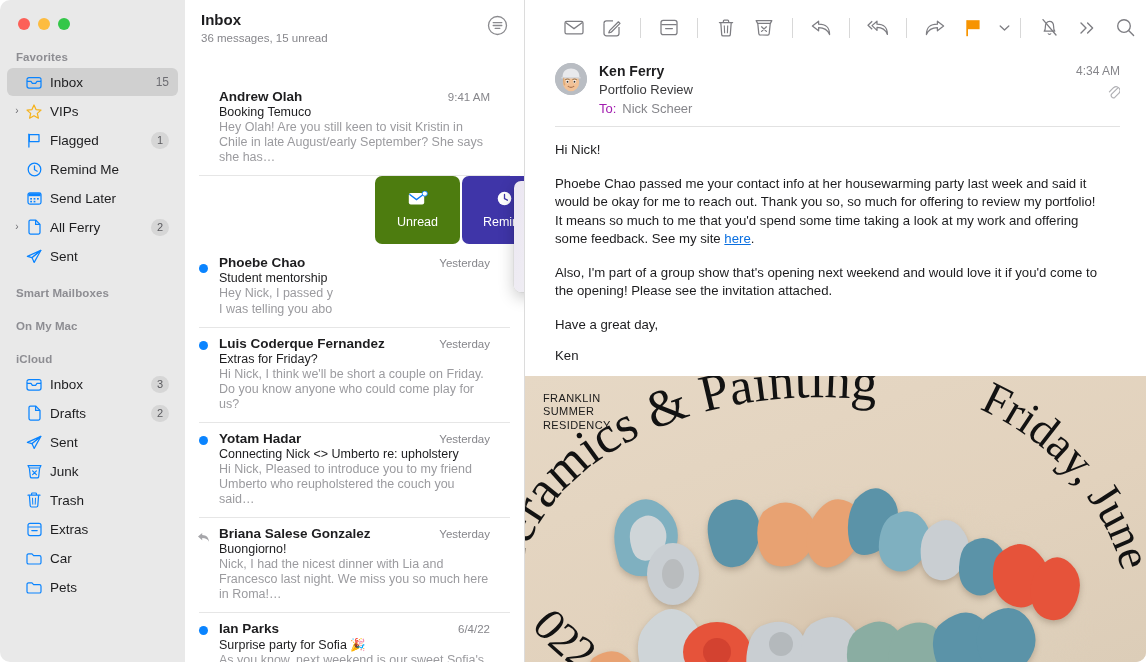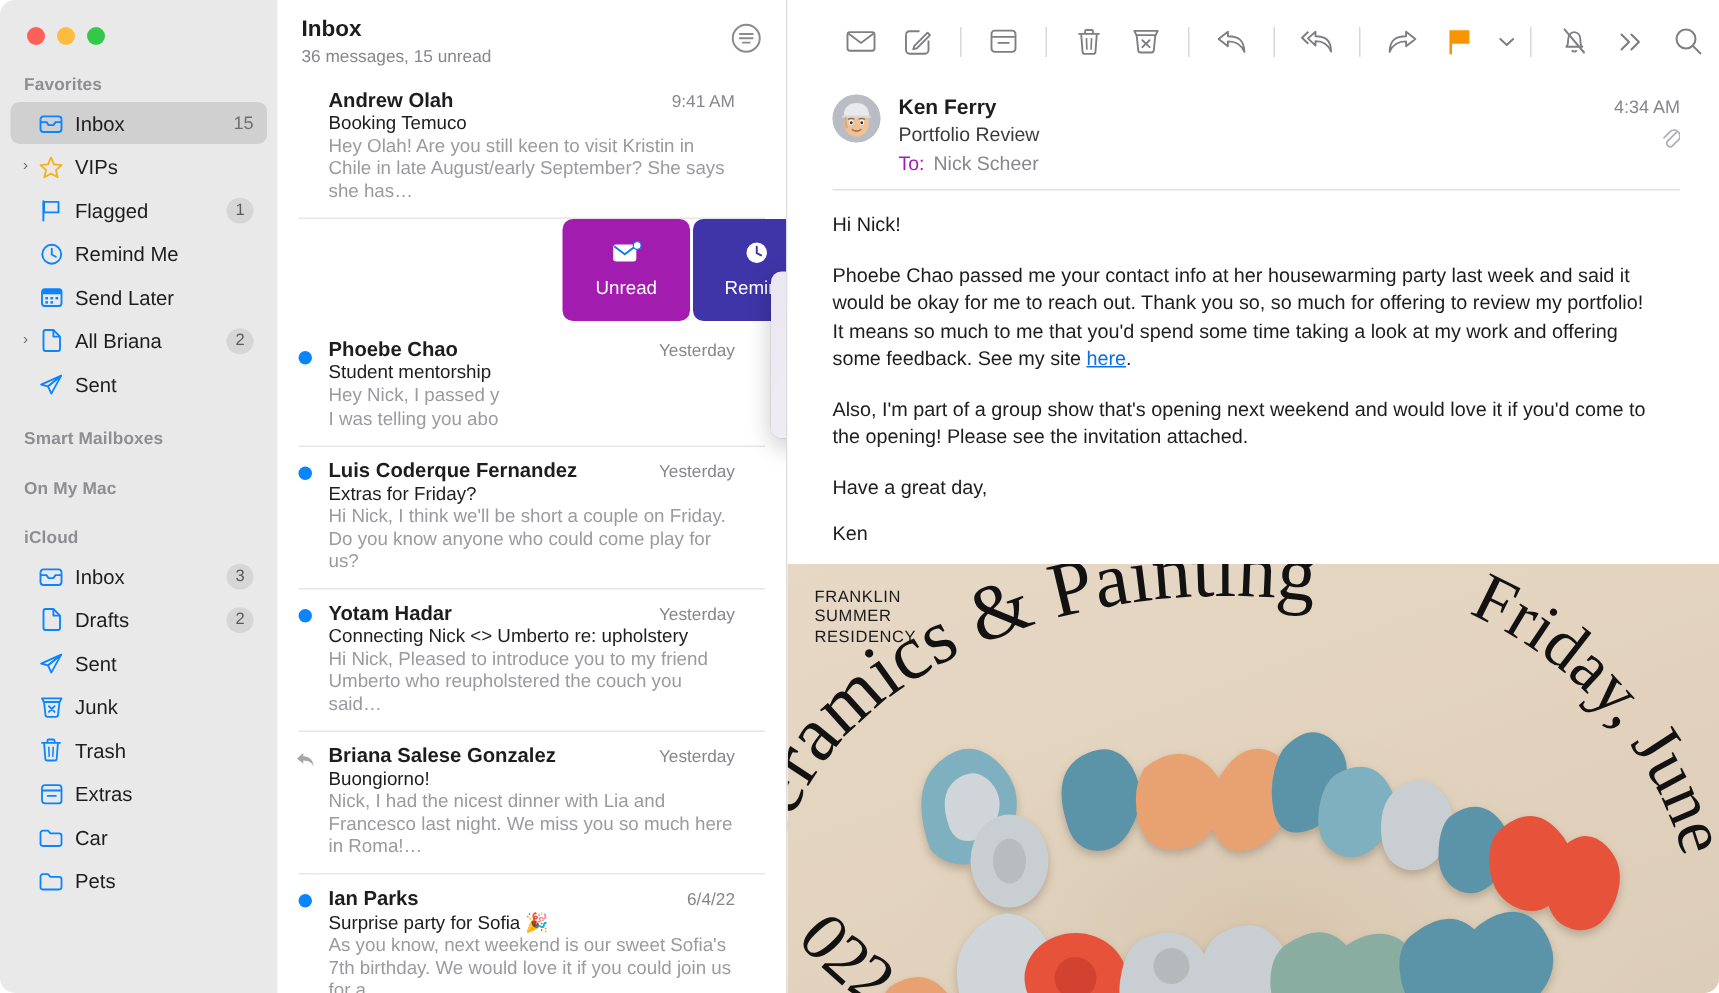--- a/index.html
+++ b/index.html
@@ -126,21 +126,21 @@
   .swipe-wrap { position: relative; height: 75px; margin: 0; }
   .swipe-btn {
     position: absolute; top: 0;
     height: 68px; border-radius: 7px;
     display: flex; flex-direction: column;
     align-items: center; justify-content: center;
     color: #fff; font-size: 12.5px;
     overflow: hidden;
   }
   .swipe-btn .sw-ico { margin-bottom: 6px; }
-  .sw-unread { left: 190px; width: 85px; background: #a21caf; }
+  .sw-unread { left: 190px; width: 85px; background: #4d7c0f; }
   .sw-remind { left: 277px; width: 85px; background: #3f35a8; }
 
   
   .popup {
     position: absolute;
     left: 329px; top: 181px;
     width: 160px;
     background: linear-gradient(110deg,#ebe6f2 0%, #f2f2f4 45%, #f4f4f6 100%);
     border-radius: 7px;
     box-shadow: 0 5px 16px rgba(0,0,0,0.22), 0 0 0 0.5px rgba(0,0,0,0.08);
@@ -313,21 +313,21 @@
           <div class="sb-label">Send Later</div>
         </div>
         <div class="sb-item">
           <div class="sb-disc">›</div>
           <div class="sb-ico">
             <svg width="13" height="16" viewBox="0 0 13 16" fill="none">
               <path d="M1 2.4 A1.4 1.4 0 0 1 2.4 1 H7.6 L12 5.4 V13.6 A1.4 1.4 0 0 1 10.6 15 H2.4 A1.4 1.4 0 0 1 1 13.6 Z" stroke="#0a84ff" stroke-width="1.25" fill="none" stroke-linejoin="round"></path>
               <path d="M7.6 1 V5.4 H12" stroke="#0a84ff" stroke-width="1.25" fill="none" stroke-linejoin="round"></path>
             </svg>
           </div>
-          <div class="sb-label">All Briana</div>
+          <div class="sb-label">All Ferry</div>
           <div class="sb-badge">2</div>
         </div>
         <div class="sb-item">
           <div class="sb-disc"></div>
           <div class="sb-ico">
             <svg width="16" height="15" viewBox="0 0 16 15" fill="none">
               <path d="M14.8 1.4 L1.4 7.4 L6 8.6 L14.8 1.4 Z" stroke="#0a84ff" stroke-width="1.2" fill="none" stroke-linejoin="round"></path>
               <path d="M6 8.6 L14.8 1.4 L8.2 13.4 L6 8.6 Z" stroke="#0a84ff" stroke-width="1.2" fill="none" stroke-linejoin="round"></path>
             </svg>
           </div>
@@ -437,21 +437,21 @@
       <div class="ml-filter">
         <svg width="21" height="21" viewBox="0 0 21 21" fill="none">
           <circle cx="10.5" cy="10.5" r="9" stroke="#8a8a8e" stroke-width="1.3"></circle>
           <line x1="6.2" y1="7.6" x2="14.8" y2="7.6" stroke="#8a8a8e" stroke-width="1.3" stroke-linecap="round"></line>
           <line x1="6.2" y1="10.5" x2="14.8" y2="10.5" stroke="#8a8a8e" stroke-width="1.3" stroke-linecap="round"></line>
           <line x1="8.2" y1="13.4" x2="12.8" y2="13.4" stroke="#8a8a8e" stroke-width="1.3" stroke-linecap="round"></line>
         </svg>
       </div>
     </div>
 
-    <div class="row" style="padding-top:6px;">
+    <div class="row" style="padding-top:6px;margin-top:30px;">
       <div class="row-top">
         <div class="row-from">Andrew Olah</div>
         <div class="row-date">9:41 AM</div>
       </div>
       <div class="row-subj">Booking Temuco</div>
       <div class="row-prev">Hey Olah! Are you still keen to visit Kristin in Chile in late August/early September? She says she has…</div>
     </div>
 
     <div class="swipe-wrap">
       <div class="swipe-btn sw-unread">

